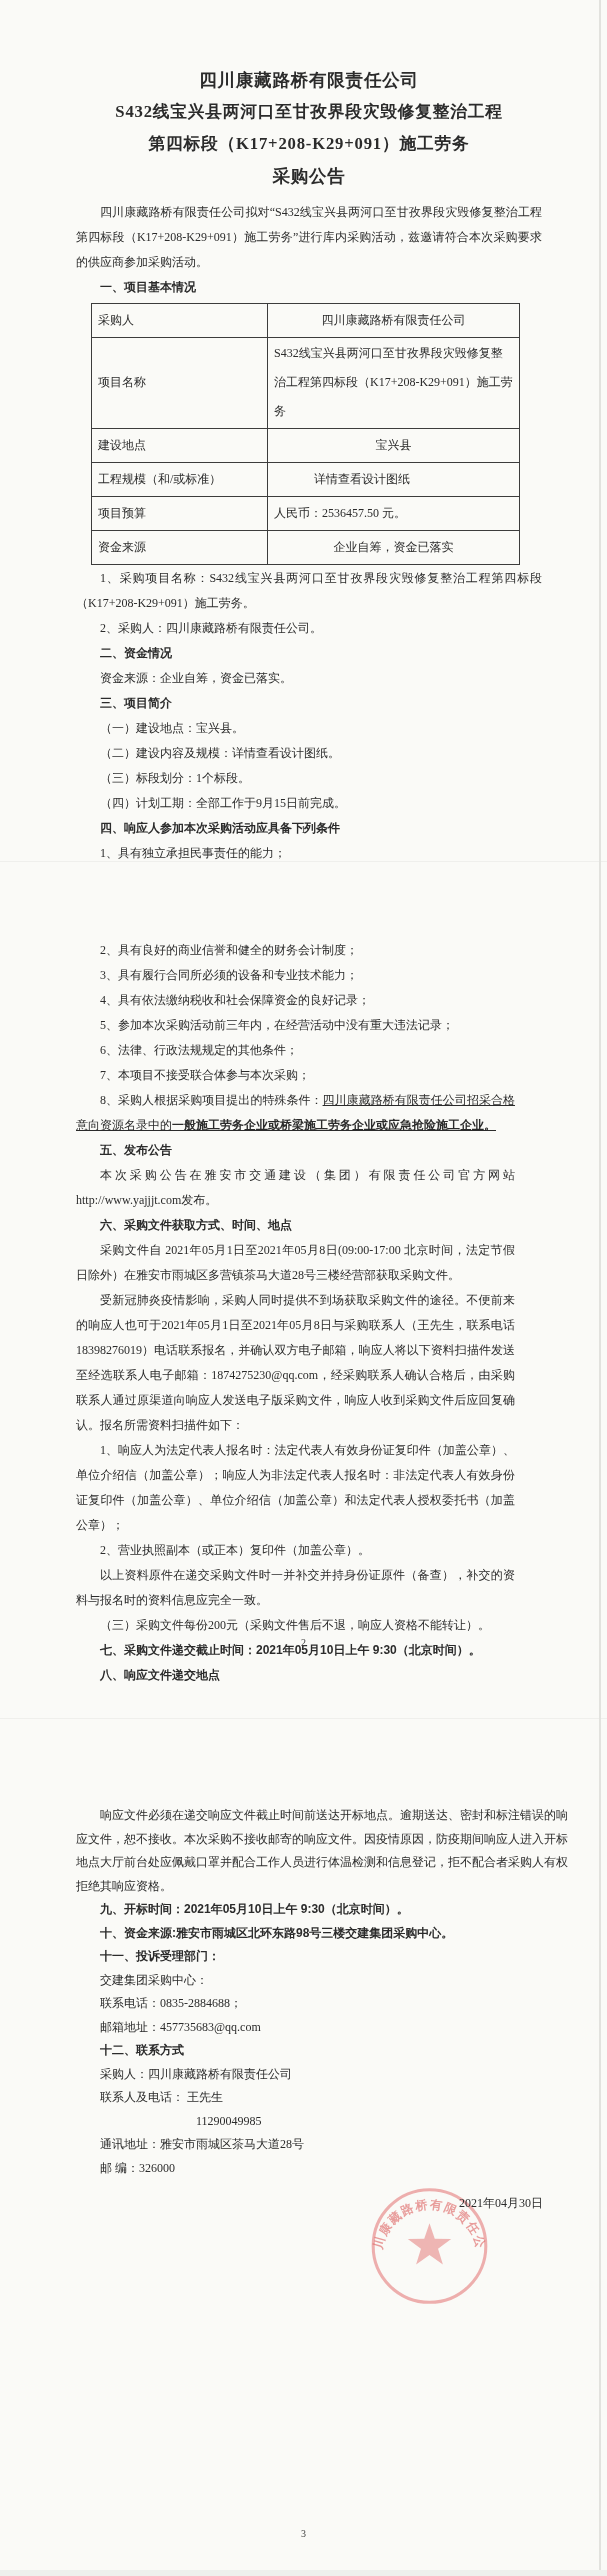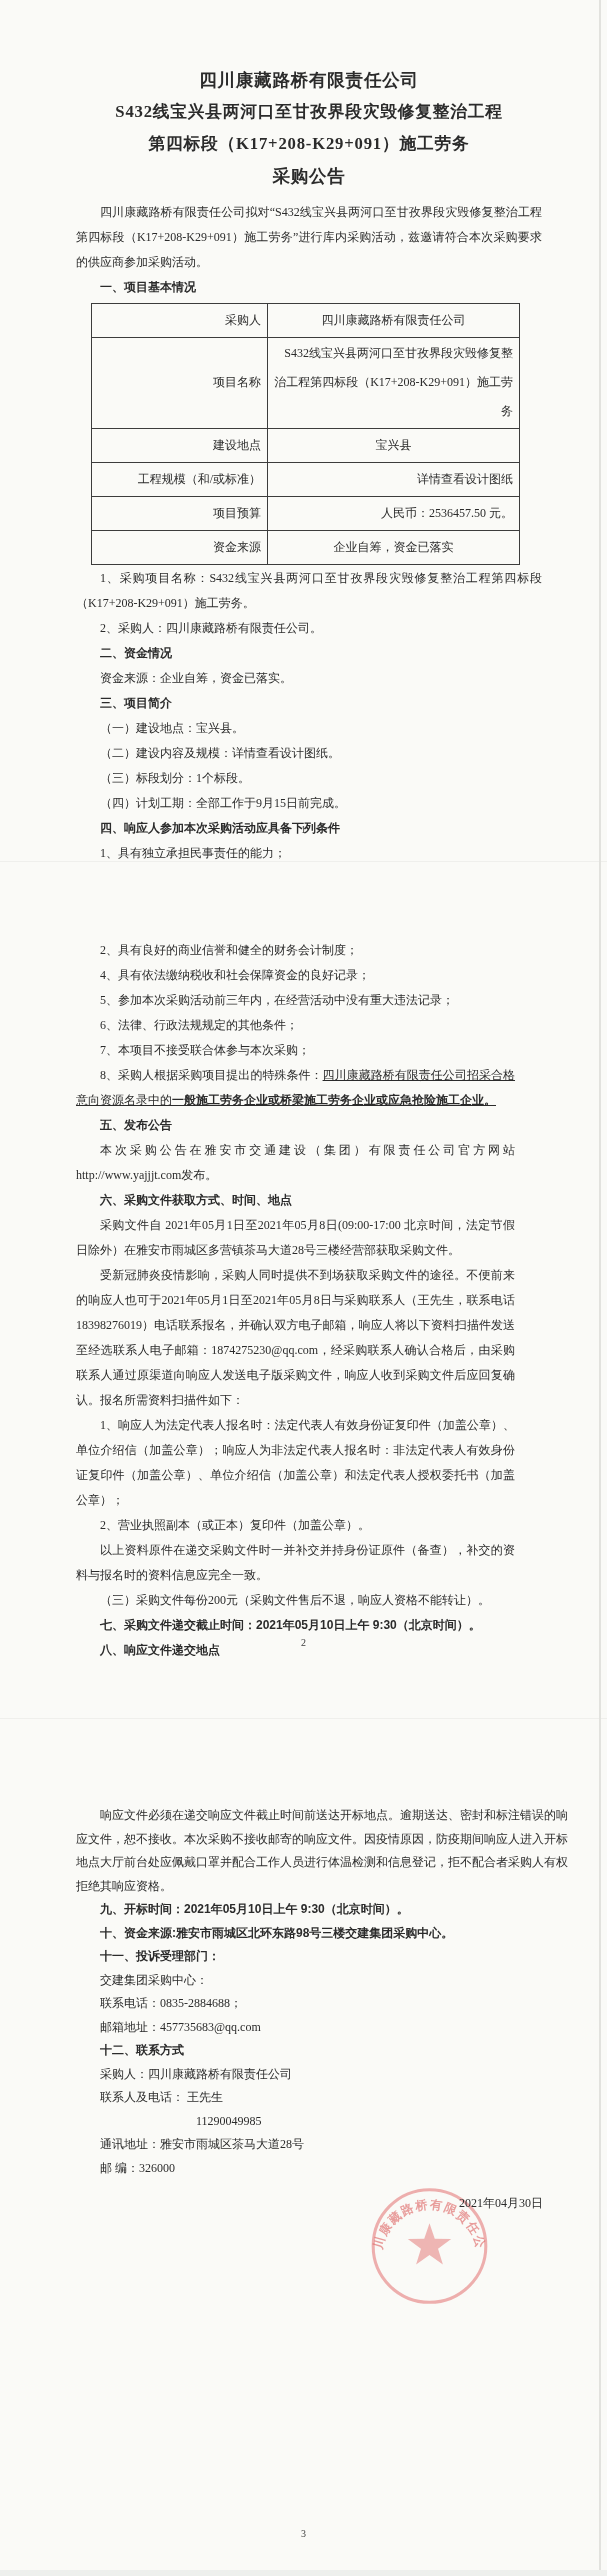--- a/index.html
+++ b/index.html
@@ -16,22 +16,22 @@
   .page2{height:857px;padding:76px 92px 0 76px;border-top:0.8px solid #efefec;}
   .page3{height:857px;padding:85px 39px 0 76px;border-top:0.8px solid #efefec;}
   .title{ text-align:center;font-weight:bold;font-size:17.5px;line-height:32px;letter-spacing:0.8px;}
   .title-sub{font-size:16.7px;}
   .p{font-size:12px;line-height:25px;margin:0;text-indent:2em;text-align:justify;}
   .p3x{line-height:23.5px;}
   .h{font-family:"Liberation Sans","DejaVu Sans",sans-serif;font-weight:bold;font-size:12px;}
   .intro{margin-top:7.6px;}
   table.info{border-collapse:collapse;margin:3px 0 1.5px 15px;width:429px;table-layout:fixed;}
   table.info td{border:1.2px solid #3c3c3c;font-size:12px;padding:1.5px 6px;vertical-align:middle;}
-  td.lbl{width:163px;padding-left:21px;text-align:right;}
-  td.val{text-align:right;padding-left:10.6px;}
+  td.lbl{width:163px;padding-left:21px;}
+  td.val{text-align:left;padding-left:10.6px;}
   tr.r1 td.val,tr.r3 td.val,tr.r6 td.val{text-align:center;}
   tr.r4 td.val{padding-left:46px;}
   tr.rtall td{height:65px;line-height:29px;}
   tr.rshort td{height:30px;}
   .u{text-decoration:underline;}
   .ub{text-decoration:underline;font-weight:bold;}
   .pagenum{position:absolute;left:0;width:607px;text-align:center;font-size:10px;color:#3a3a3a;}
   .pn1{top:824px;}
   .pn2{top:775px;}
   .pn3{top:809px;}
@@ -96,20 +96,21 @@
     <p class="p">（四）计划工期：全部工作于9月15日前完成。</p>
 
     <p class="p h">四、响应人参加本次采购活动应具备下列条件</p>
     <p class="p">1、具有独立承担民事责任的能力；</p>
 
     <div class="pagenum pn1">1</div>
   </div>
 
   <div class="page page2">
     <p class="p">2、具有良好的商业信誉和健全的财务会计制度；</p>
+    <p class="p">3、具有履行合同所必须的设备和专业技术能力；</p>
     <p class="p">4、具有依法缴纳税收和社会保障资金的良好记录；</p>
     <p class="p">5、参加本次采购活动前三年内，在经营活动中没有重大违法记录；</p>
     <p class="p">6、法律、行政法规规定的其他条件；</p>
     <p class="p">7、本项目不接受联合体参与本次采购；</p>
     <p class="p"><span>8、采购人根据采购项目提出的特殊条件：</span><span class="u">四川康藏路桥有限责任公司招采合格意向资源名录中的</span><span class="ub">一般施工劳务企业或桥梁施工劳务企业或应急抢险施工企业。</span></p>
 
     <p class="p h">五、发布公告</p>
     <p class="p"><span>本次采购公告在雅安市交通建设（集团）有限责任公司官方网站</span><span>http://www.yajjjt.com</span><span>发布。</span></p>
 
     <p class="p h">六、采购文件获取方式、时间、地点</p>

